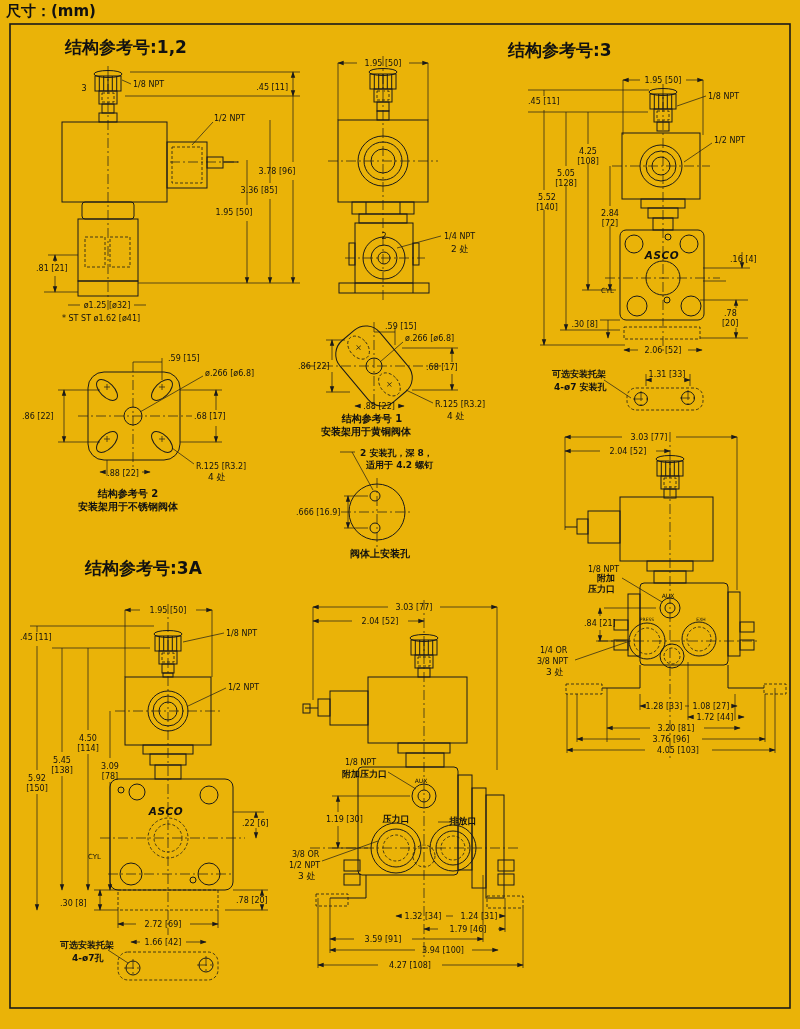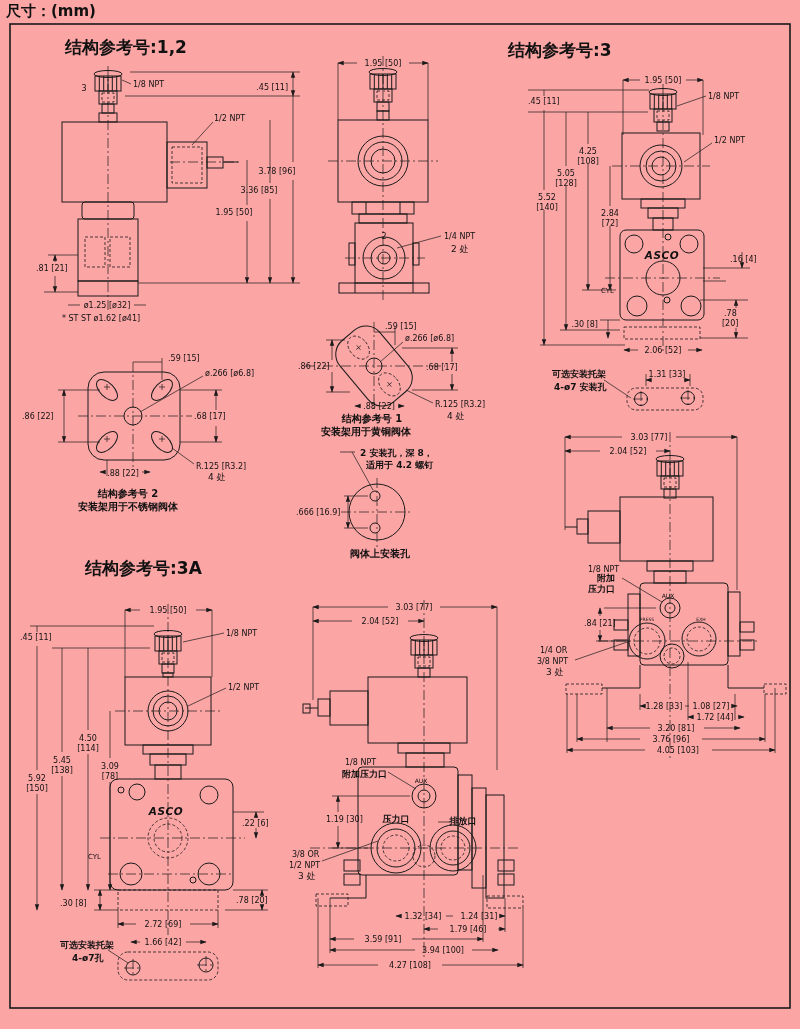--- a/index.html
+++ b/index.html
@@ -1,16 +1,16 @@
 <!DOCTYPE html>
 <html><head>
 <meta charset="utf-8">
 <style>
   html,body{margin:0;padding:0;background:#fff;}
-  #page{position:relative;width:800px;height:1029px;background:#fca5a5;font-family:"DejaVu Sans",sans-serif;}
+  #page{position:relative;width:800px;height:1029px;background:#eab308;font-family:"DejaVu Sans",sans-serif;}
   svg line,svg rect,svg circle,svg ellipse,svg path,svg polyline{stroke:#1a1a1a;stroke-width:1;fill:none;}
   svg .frame{stroke-width:1.6;}
   svg .lt{stroke-width:0.7;}
   svg .dsh{stroke-dasharray:3 2;stroke-width:0.8;}
   svg .cl{stroke-dasharray:10 3 2 3;stroke-width:0.7;}
   svg .f{fill:#1a1a1a;stroke:none;}
   svg text{font-family:"DejaVu Sans",sans-serif;font-size:8px;fill:#111;stroke:none;}
   svg .t9{font-size:9px;} svg .t7{font-size:7px;} svg .t6{font-size:6px;}
   svg .t4{font-size:4.5px;} svg .t10{font-size:10px;} svg .t15{font-size:15px;}
   svg .b{font-weight:bold;}

